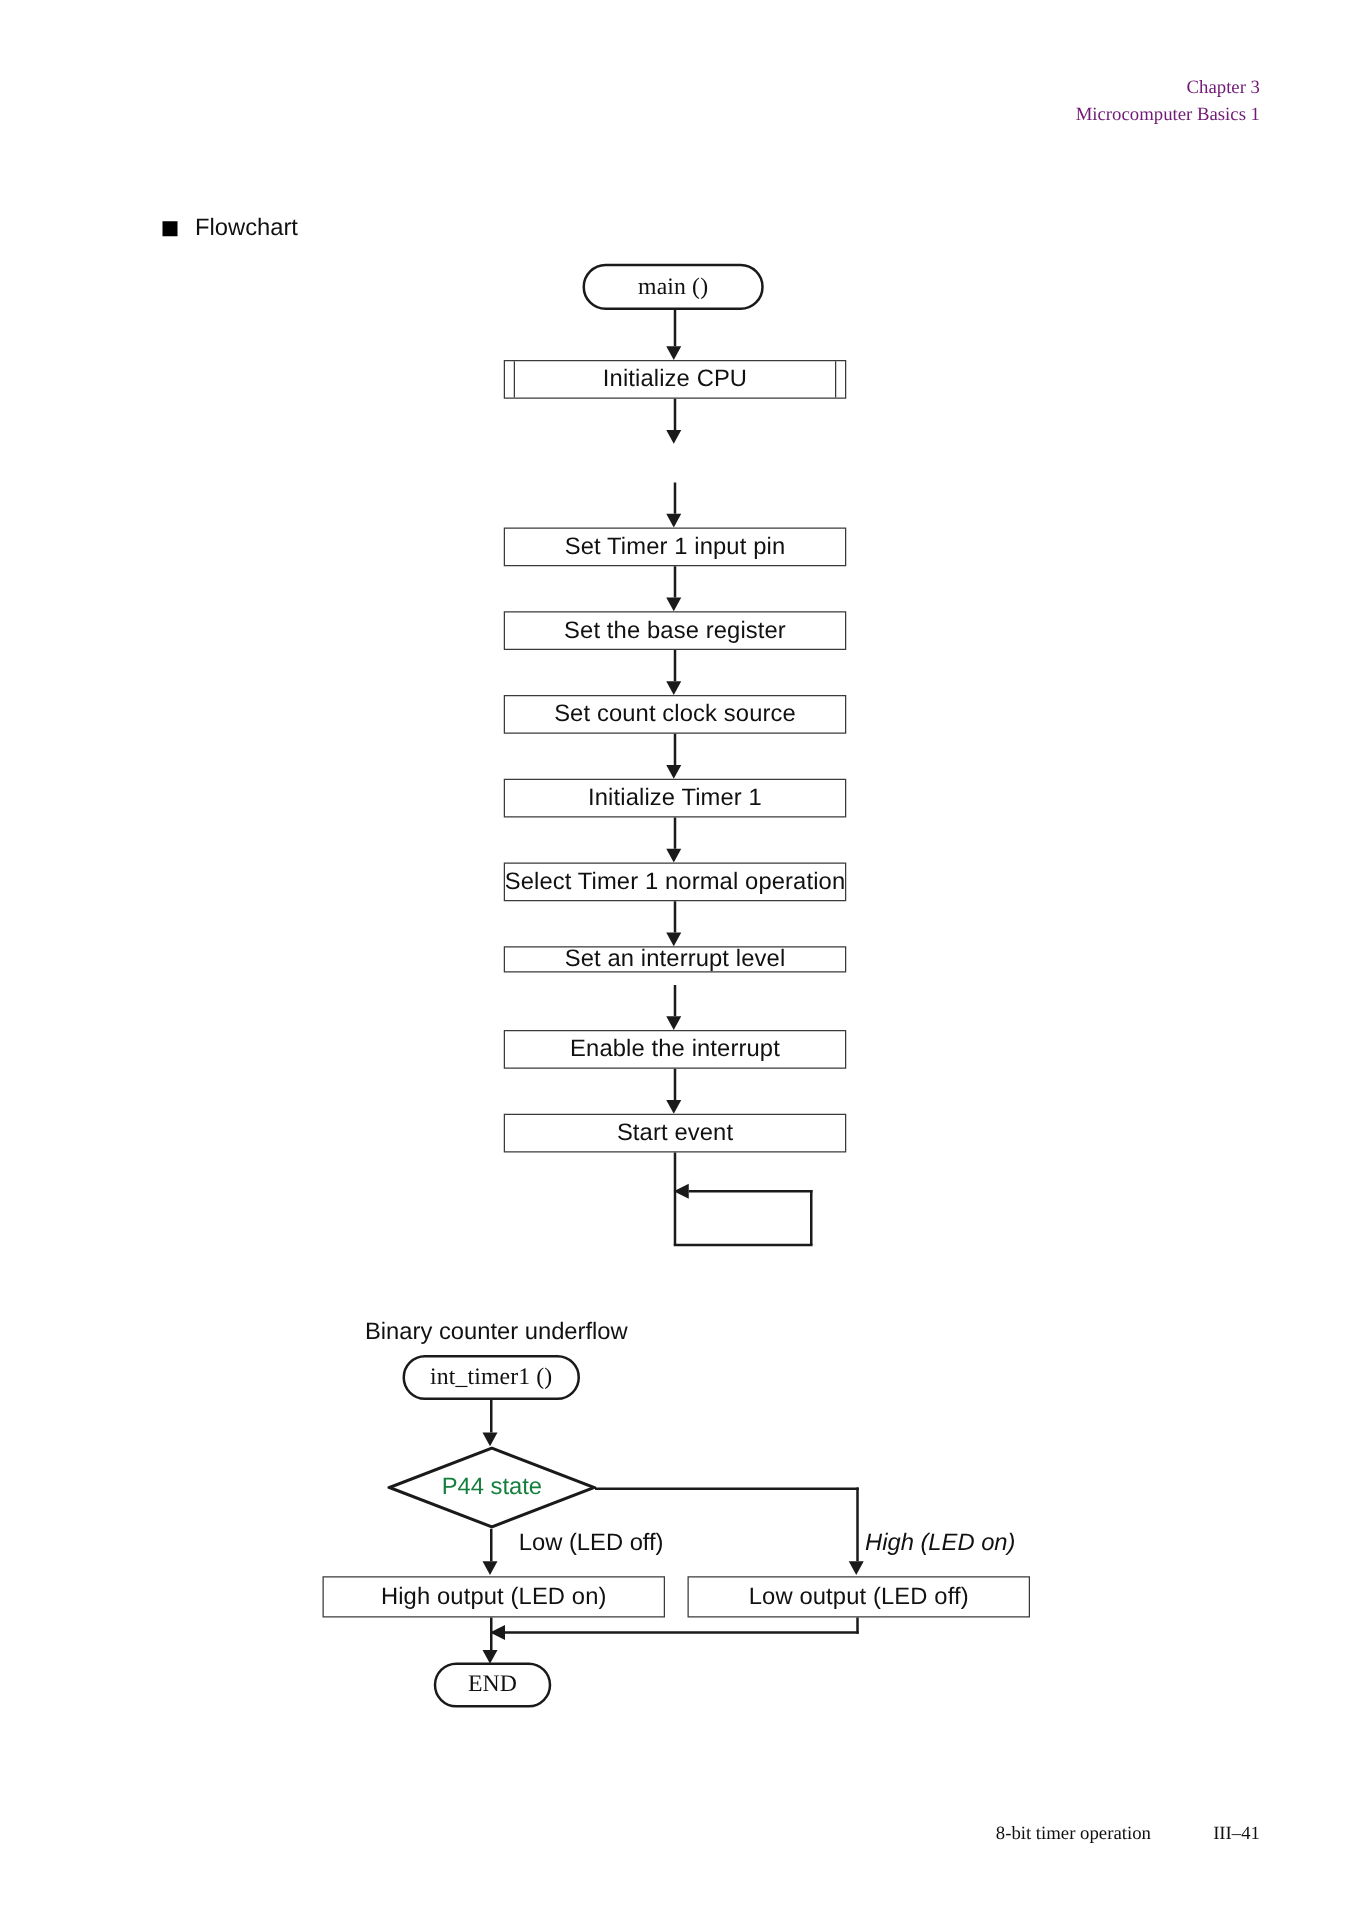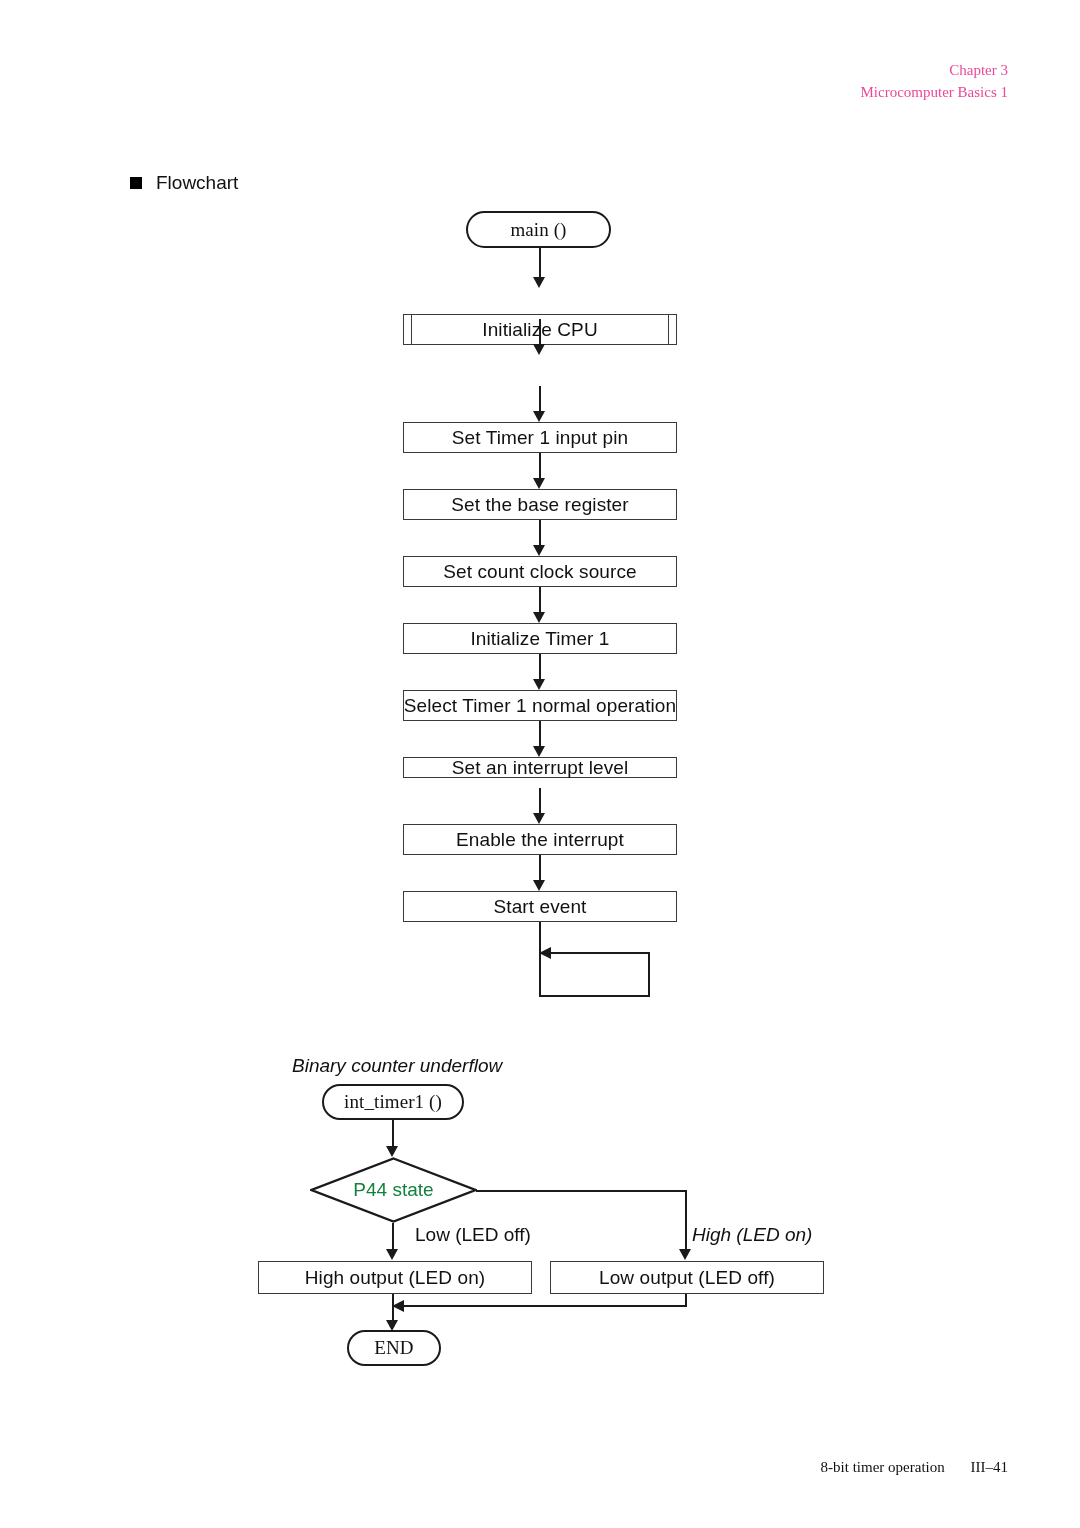--- a/index.html
+++ b/index.html
@@ -24,32 +24,32 @@
 
   
   .runhead {
     position: absolute;
     right: 72px;
     top: 60px;
     text-align: right;
     font-family: "Liberation Serif", serif;
     font-size: 15px;
     line-height: 1.45;
-    color: #ec4899;
+    color: #701a75;
   }
   .runfoot {
     position: absolute;
     right: 72px;
     bottom: 52px;
     font-family: "Liberation Serif", serif;
     font-size: 15px;
     color: #111;
     white-space: nowrap;
   }
-  .runfoot .pageno { display: inline-block; margin-left: 22px; }
+  .runfoot .pageno { display: inline-block; margin-left: 46px; }
 
   
   .section-head {
     position: absolute;
     left: 130px;
     top: 172px;
     display: flex;
     align-items: center;
     gap: 14px;
     font-size: 19px;
@@ -73,21 +73,20 @@
     color: #111;
     font-size: 19px;
     letter-spacing: 0.1px;
     white-space: nowrap;
   }
   .process {
     border: 1.6px solid #3a3a3a;
   }
   .predefined {
     border: 1.6px solid #3a3a3a;
-    margin-top: 26px;
   }
   .predefined::before,
   .predefined::after {
     content: "";
     position: absolute;
     top: 0; bottom: 0;
     width: 0;
     border-left: 1.5px solid #3a3a3a;
   }
   .predefined::before { left: 7px; }
@@ -244,21 +243,21 @@
   <div class="node process" style="left:403px; top:891px; width:274px; height:31px;">
     <span>Start event</span>
   </div>
 
   <div class="vline" style="left:539px; top:922px; height:74px;"></div>
   <div class="hline" style="left:539px; top:995px; width:111px;"></div>
   <div class="vline" style="left:648px; top:952px; height:44px;"></div>
   <div class="hline" style="left:551px; top:952px; width:99px;"></div>
   <div class="arrow-left" style="left:539px; top:947px;"></div>
 
-  <div class="free-label" style="left:292px; top:1055px;font-style:italic;">
+  <div class="free-label" style="left:292px; top:1055px;">
     <span>Binary counter underflow</span>
   </div>
 
   <div class="node terminator" style="left:322px; top:1084px; width:142px; height:36px;">
     <span>int_timer1 ()</span>
   </div>
 
   <div class="vline" style="left:392px; top:1120px; height:26px;"></div>
   <div class="arrow-down" style="left:386px; top:1146px;"></div>
 

